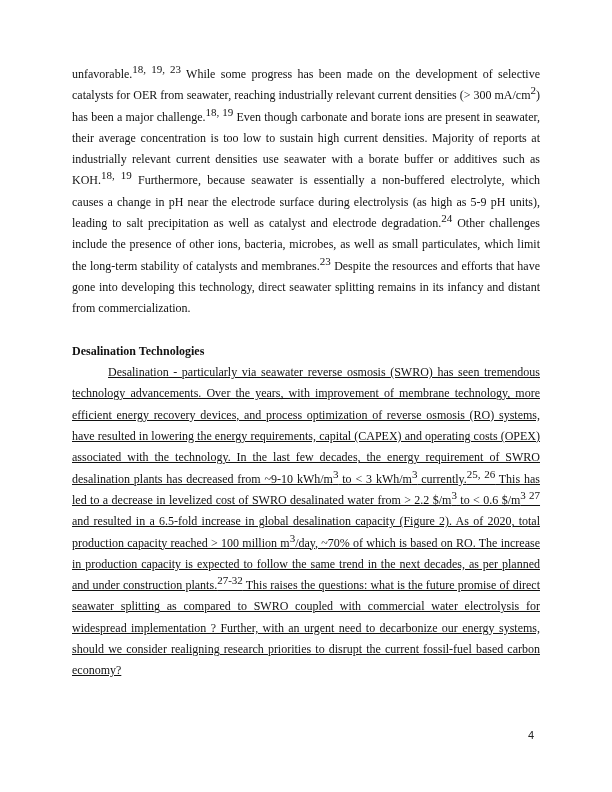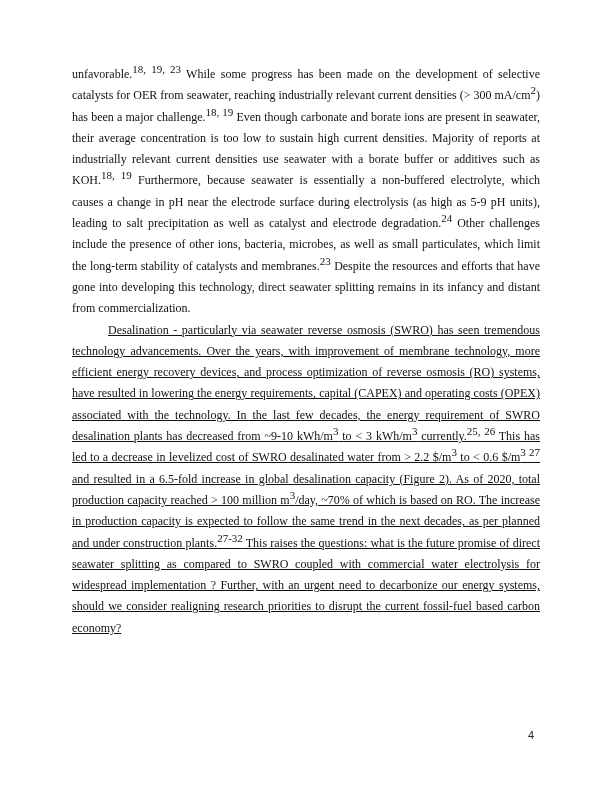--- a/index.html
+++ b/index.html
@@ -49,17 +49,18 @@
       font-size: 11px;
       color: #222222;
     }
   </style>
 </head>
 <body>
 
 <div class="page">
   <p><span>unfavorable.</span><sup>18, 19, 23</sup><span> While some progress has been made on the development of selective catalysts for OER from seawater, reaching industrially relevant current densities (&gt; 300 mA/cm</span><sup>2</sup><span>) has been a major challenge.</span><sup>18, 19</sup><span> Even though carbonate and borate ions are present in seawater, their average concentration is too low to sustain high current densities. Majority of reports at industrially relevant current densities use seawater with a borate buffer or additives such as KOH.</span><sup>18, 19</sup><span> Furthermore, because seawater is essentially a non-buffered electrolyte, which causes a change in pH near the electrode surface during electrolysis (as high as 5-9 pH units), leading to salt precipitation as well as catalyst and electrode degradation.</span><sup>24</sup><span> Other challenges include the presence of other ions, bacteria, microbes, as well as small particulates, which limit the long-term stability of catalysts and membranes.</span><sup>23</sup><span> Despite the resources and efforts that have gone into developing this technology, direct seawater splitting remains in its infancy and distant from commercialization.</span></p>
 
+  <p class="heading">Desalination Technologies</p>
 
   <p class="indent"><span>Desalination - particularly via seawater reverse osmosis (SWRO) has seen tremendous technology advancements. Over the years, with improvement of membrane technology, more efficient energy recovery devices, and process optimization of reverse osmosis (RO) systems, have resulted in lowering the energy requirements, capital (CAPEX) and operating costs (OPEX) associated with the technology. In the last few decades, the energy requirement of SWRO desalination plants has decreased from ~9-10 kWh/m</span><sup>3</sup><span> to &lt; 3 kWh/m</span><sup>3</sup><span> currently.</span><sup>25, 26</sup><span> This has led to a decrease in levelized cost of SWRO desalinated water from &gt; 2.2 $/m</span><sup>3</sup><span> to &lt; 0.6 $/m</span><sup>3 27</sup><span> and resulted in a 6.5-fold increase in global desalination capacity (Figure 2). As of 2020, total production capacity reached &gt; 100 million m</span><sup>3</sup><span>/day, ~70% of which is based on RO. The increase in production capacity is expected to follow the same trend in the next decades, as per planned and under construction plants.</span><sup>27-32</sup><span> This raises the questions: what is the future promise of direct seawater splitting as compared to SWRO coupled with commercial water electrolysis for widespread implementation ? Further, with an urgent need to decarbonize our energy systems, should we consider realigning research priorities to disrupt the current fossil-fuel based carbon economy?</span></p>
 </div>
 
 <div class="page-number">4</div>
 
 </body></html>

